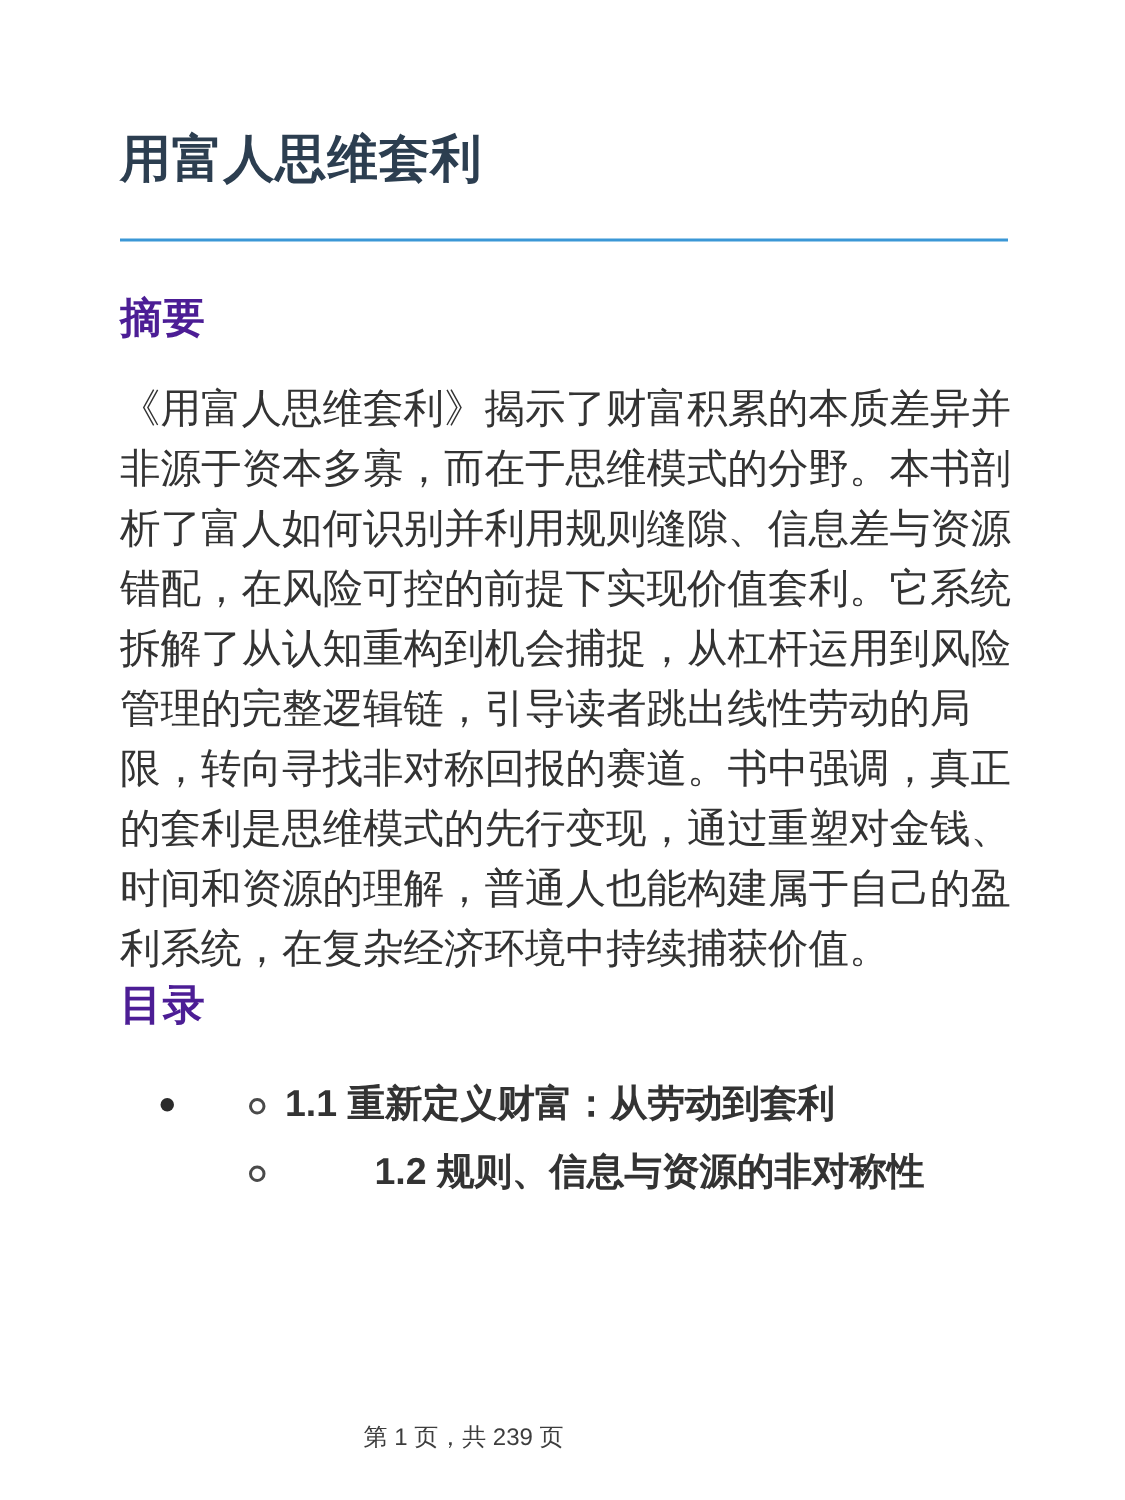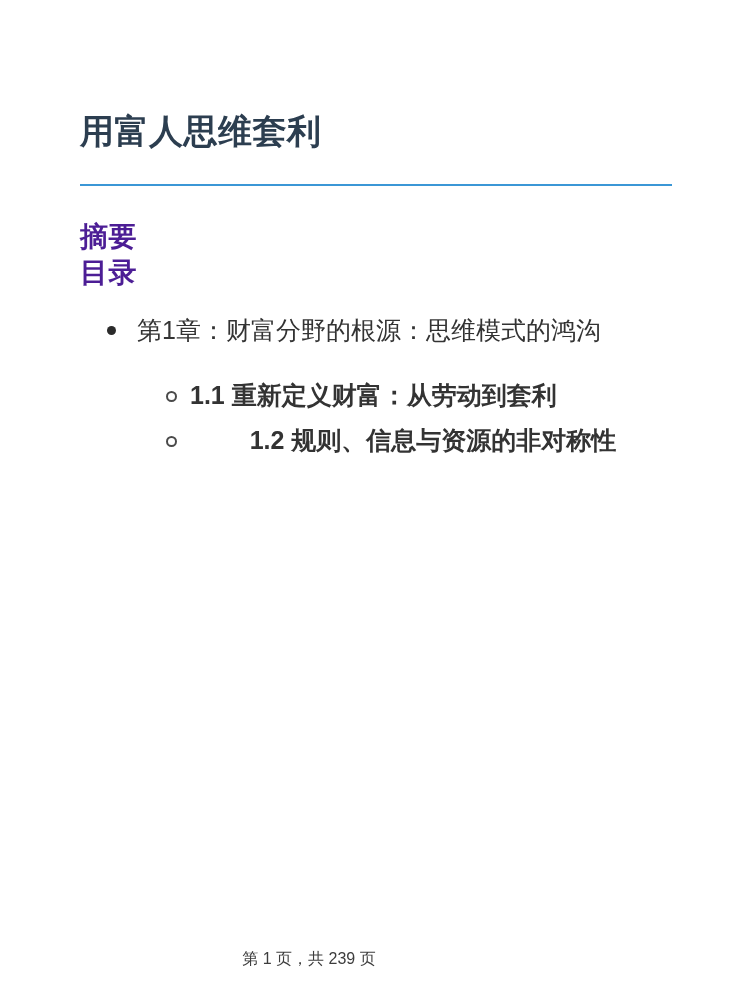--- a/index.html
+++ b/index.html
@@ -13,21 +13,21 @@
     position: relative;
     overflow: hidden;
     font-family: "Liberation Sans", "DejaVu Sans", sans-serif;
     color: #333333;
   }
   .doc {
     padding: 0 74px 0 80px;
   }
   .doc-title {
     margin: 0;
-    padding-top: 109px;
+    padding-top: 84px;
     font-size: 34px;
     line-height: 44px;
     font-weight: 700;
     color: #2c3e50;
     letter-spacing: 0.5px;
   }
   .title-divider {
     margin-top: 31px;
     width: 592px;
     height: 0;
@@ -112,27 +112,27 @@
 <body>
 
 <div class="doc">
 
   <h1 class="doc-title">用富人思维套利</h1>
 
   <div class="title-divider"></div>
 
   <h2 class="section-heading" id="summary-heading">摘要</h2>
 
+  <p class="summary-body">《用富人思维套利》揭示了财富积累的本质差异并非源于资本多寡，而在于思维模式的分野。本书剖析了富人如何识别并利用规则缝隙、信息差与资源错配，在风险可控的前提下实现价值套利。它系统拆解了从认知重构到机会捕捉，从杠杆运用到风险管理的完整逻辑链，引导读者跳出线性劳动的局限，转向寻找非对称回报的赛道。书中强调，真正的套利是思维模式的先行变现，通过重塑对金钱、时间和资源的理解，普通人也能构建属于自己的盈利系统，在复杂经济环境中持续捕获价值。</p>
 
   <h2 class="section-heading" id="toc-heading">目录</h2>
 
   <ul class="toc-list">
     <li class="toc-chapter">
       <span class="bullet-dot"></span>
-      <span>第1章：财富分野的根源：思维模式的鸿沟</span>
       <ul class="toc-sublist">
         <li class="toc-subitem">
           <span class="bullet-circle"></span>
           <span>1.1 重新定义财富：从劳动到套利</span>
         </li>
         <li class="toc-subitem">
           <span class="bullet-circle"></span>
           <span>1.2 规则、信息与资源的非对称性</span>
         </li>
       </ul>

